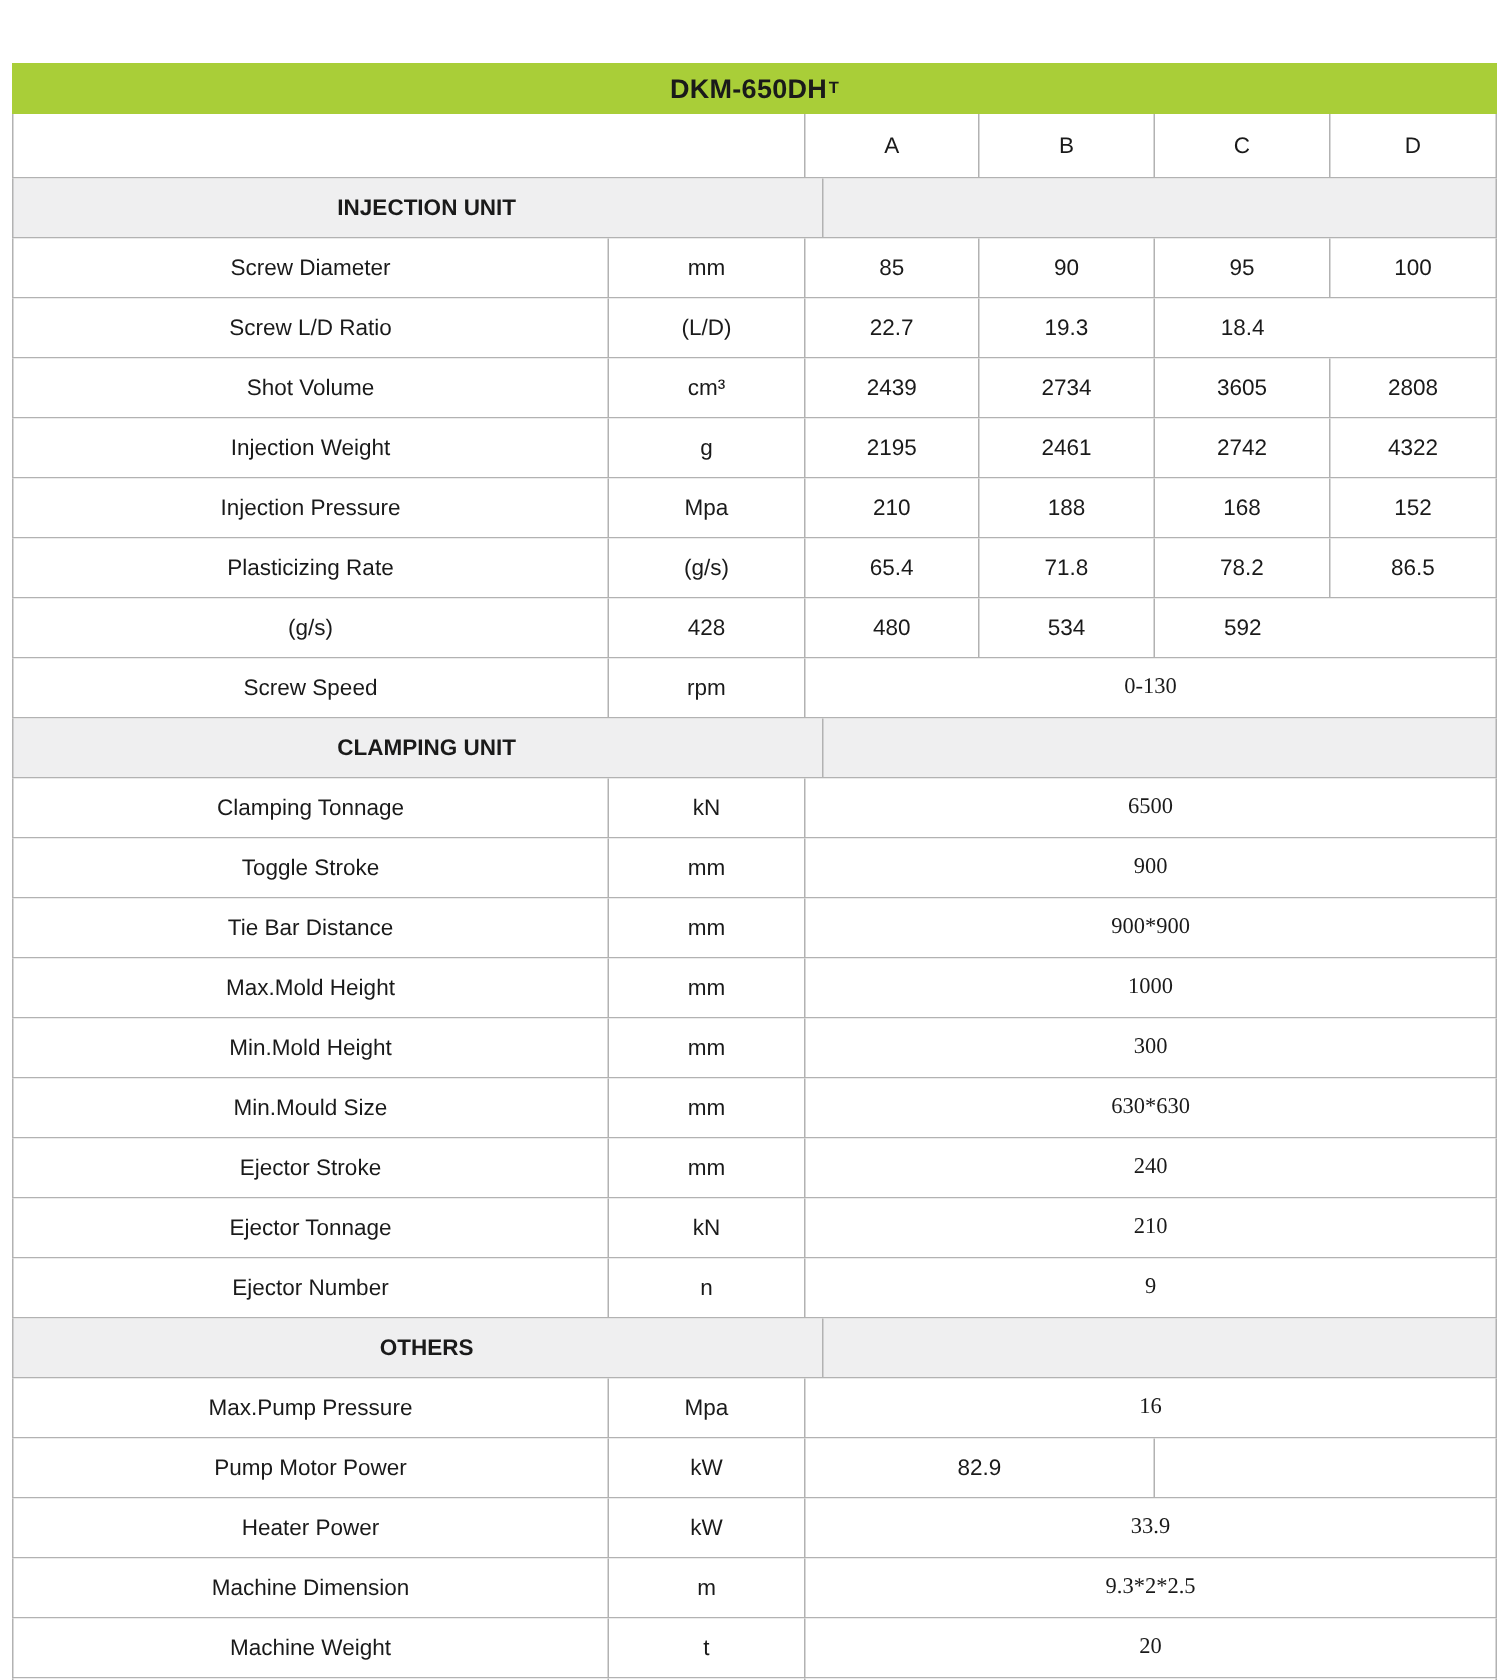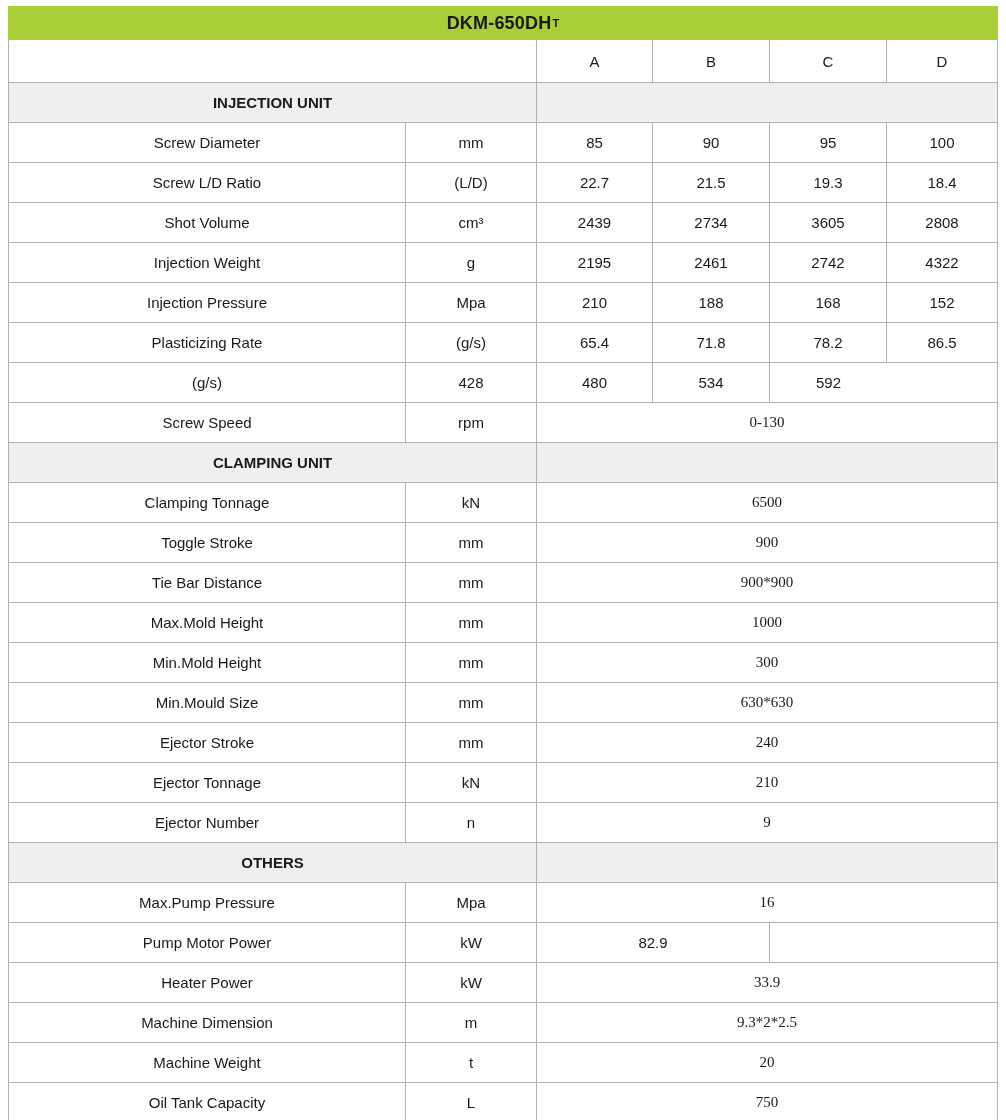--- a/index.html
+++ b/index.html
@@ -14,21 +14,21 @@
     font-family:"Liberation Sans", sans-serif;color:var(--text);
     position:relative;overflow:hidden;
   }
   .spec-table{
     position:absolute;left:8px;top:6px;width:990px;
     box-sizing:border-box;
   }
   .green-header{
     height:34px;background:var(--green);
     display:flex;align-items:center;justify-content:center;
-    font-size:18px;font-weight:bold;letter-spacing:.2px;
+    font-size:18px;font-weight:bold;letter-spacing:.2px;margin-top:36px;
   }
   .green-header sup{font-size:11px;font-weight:bold;margin-left:1px;}
   .row{
     display:grid;
     grid-template-columns:397px 131px 116px 117px 117px 1fr;
     height:40px;
     border-bottom:1px solid var(--border);
     border-left:1px solid var(--border);
     border-right:1px solid var(--border);
     box-sizing:border-box;
@@ -42,21 +42,21 @@
   
   .c-label{border-right:1px solid var(--border);}
   .c-unit{border-right:1px solid var(--border);}
   .c-val{border-right:1px solid var(--border);}
   .c-val.last{border-right:none;}
   .blank{grid-column:1 / 3;border-right:1px solid var(--border);}
   .span-all{grid-column:3 / 7;border-right:none;font-family:Liberation Serif, serif;}
   .span-left{grid-column:3 / 5;border-right:1px solid var(--border);}
   .span-right{grid-column:5 / 7;border-right:none;}
   
-  .section-row{background:var(--section-bg);}
+  .section-row{background:var(--section-bg);padding-left:12px;}
   .sec-left{
     grid-column:1 / 3;border-right:1px solid var(--border);
     display:flex;align-items:center;
   }
   .sec-left .sec-title{
     width:397px;text-align:center;font-weight:bold;font-size:15px;
   }
   .sec-right{grid-column:3 / 7;}
   .col-h{font-size:15px;}
 </style>
@@ -87,21 +87,20 @@
         <div class="cell c-unit">mm</div>
         <div class="cell c-val">85</div>
         <div class="cell c-val">90</div>
         <div class="cell c-val">95</div>
         <div class="cell c-val last">100</div>
       </div>
       <div class="row">
         <div class="cell c-label">Screw L/D Ratio</div>
         <div class="cell c-unit">(L/D)</div>
         <div class="cell c-val">22.7</div>
-        <div class="cell c-val">21.5</div>
         <div class="cell c-val">19.3</div>
         <div class="cell c-val last">18.4</div>
       </div>
       <div class="row">
         <div class="cell c-label">Shot Volume</div>
         <div class="cell c-unit">cm³</div>
         <div class="cell c-val">2439</div>
         <div class="cell c-val">2734</div>
         <div class="cell c-val">3605</div>
         <div class="cell c-val last">2808</div>

